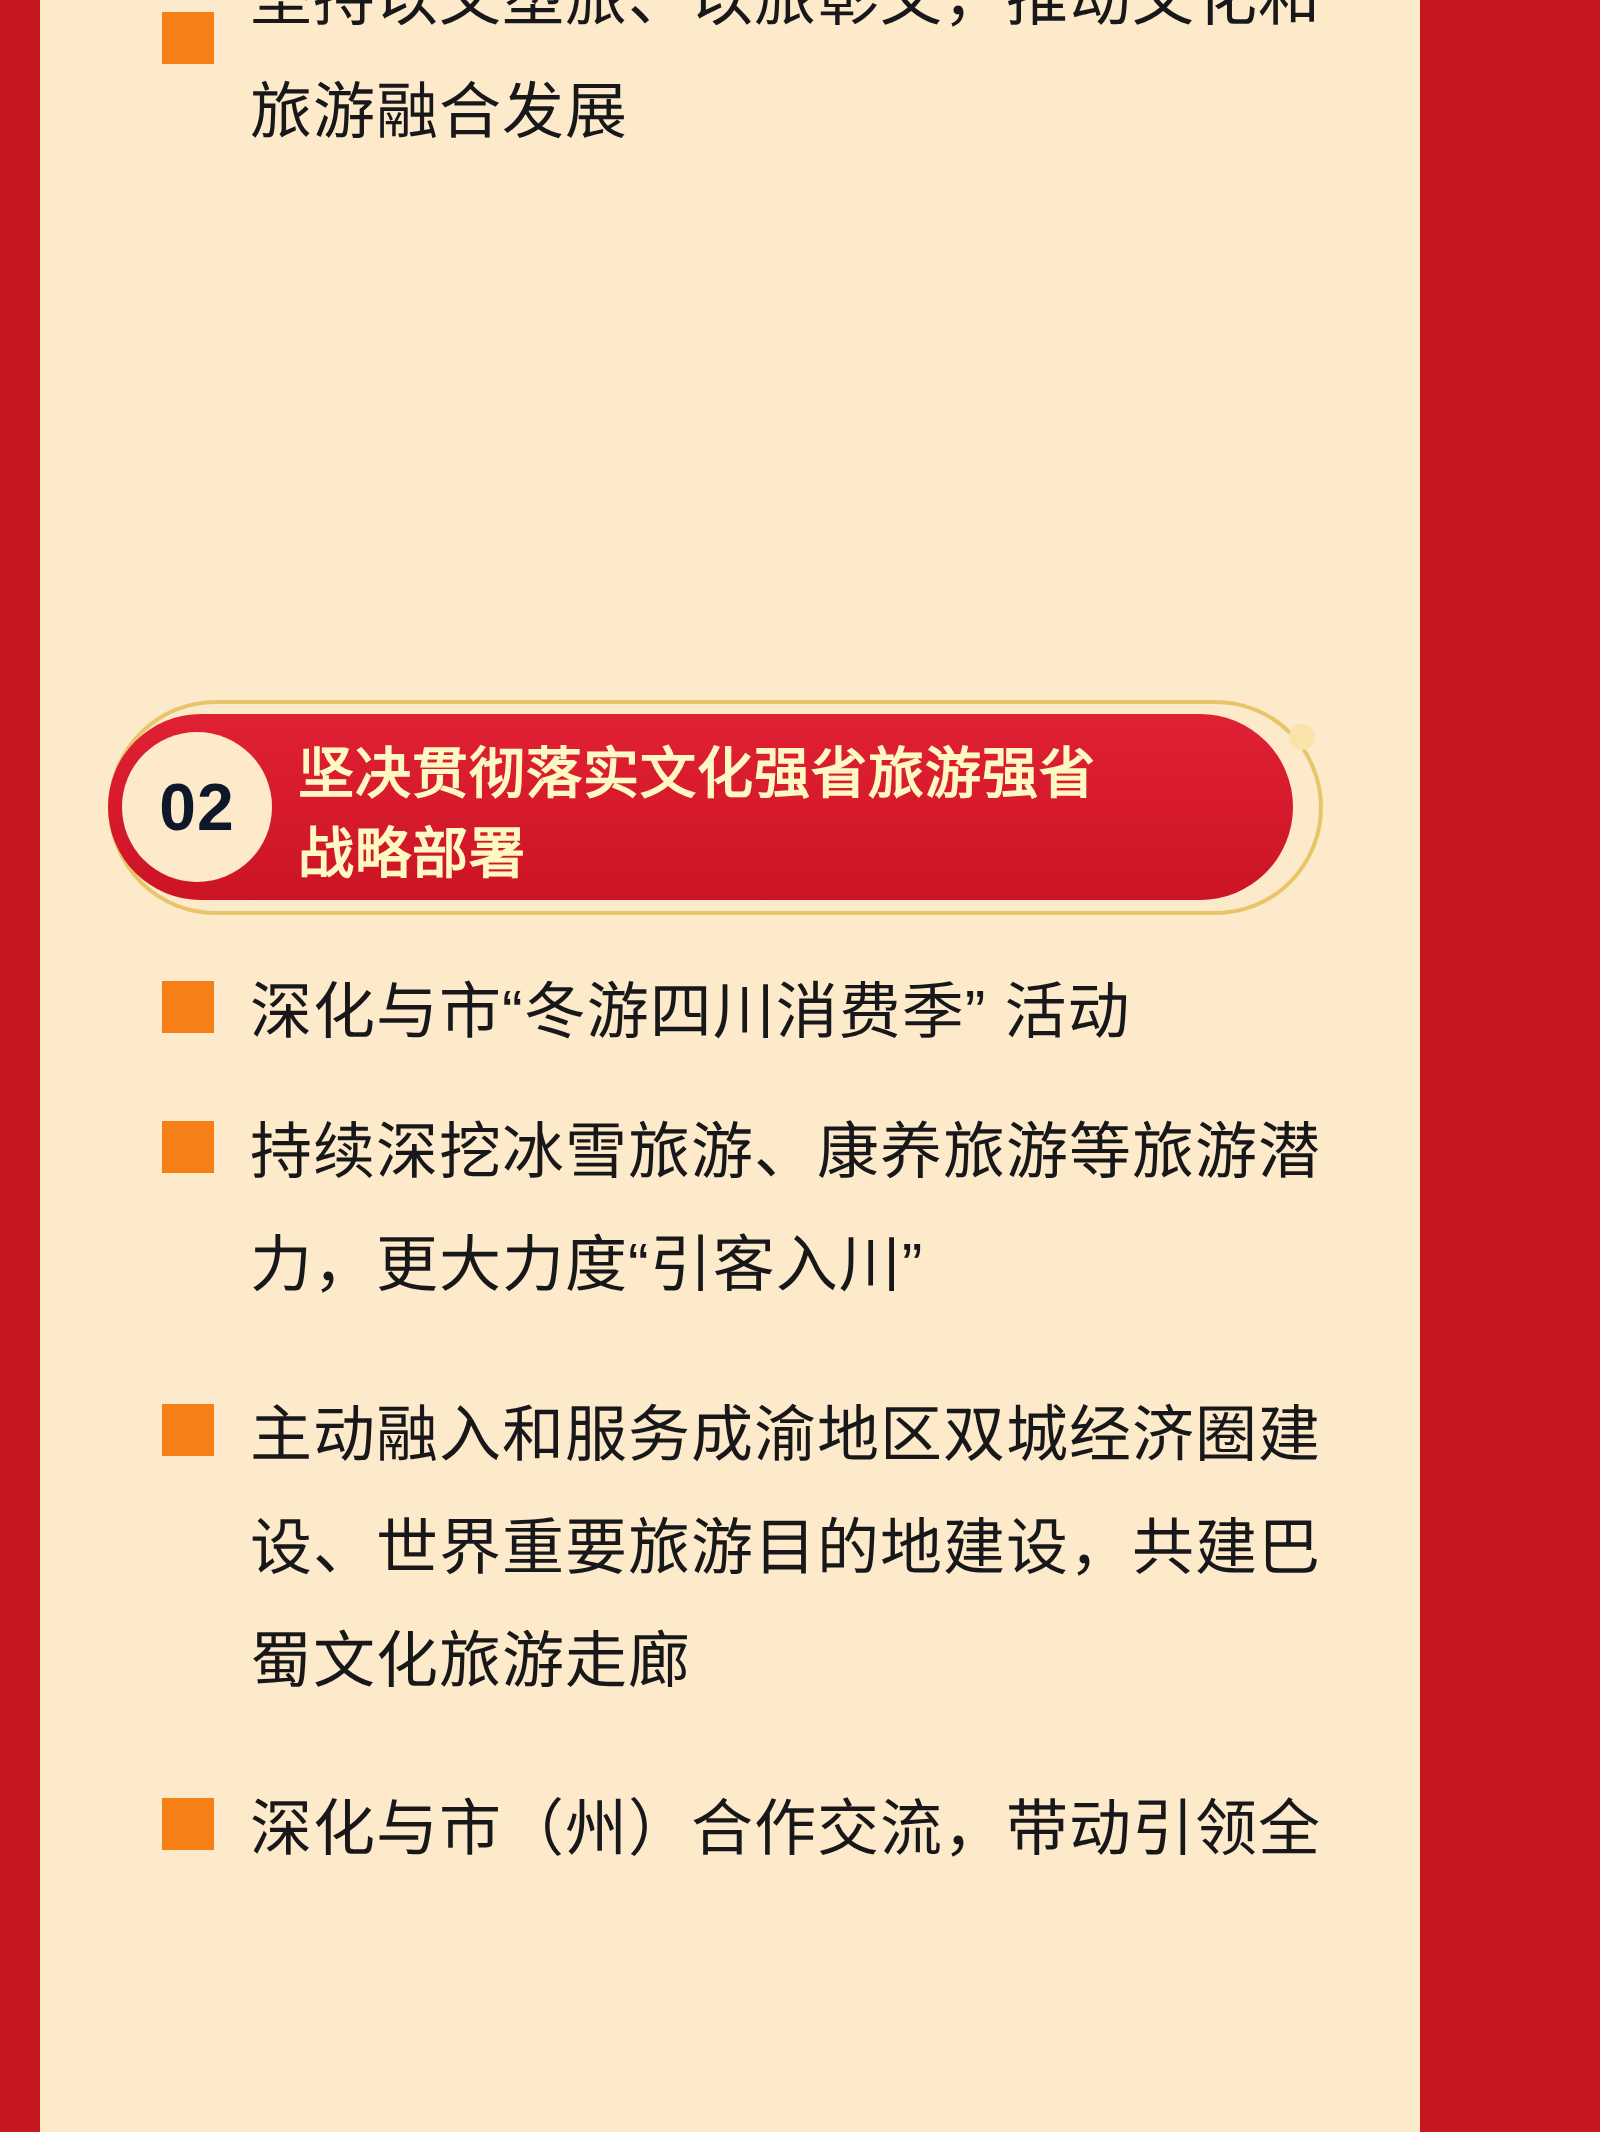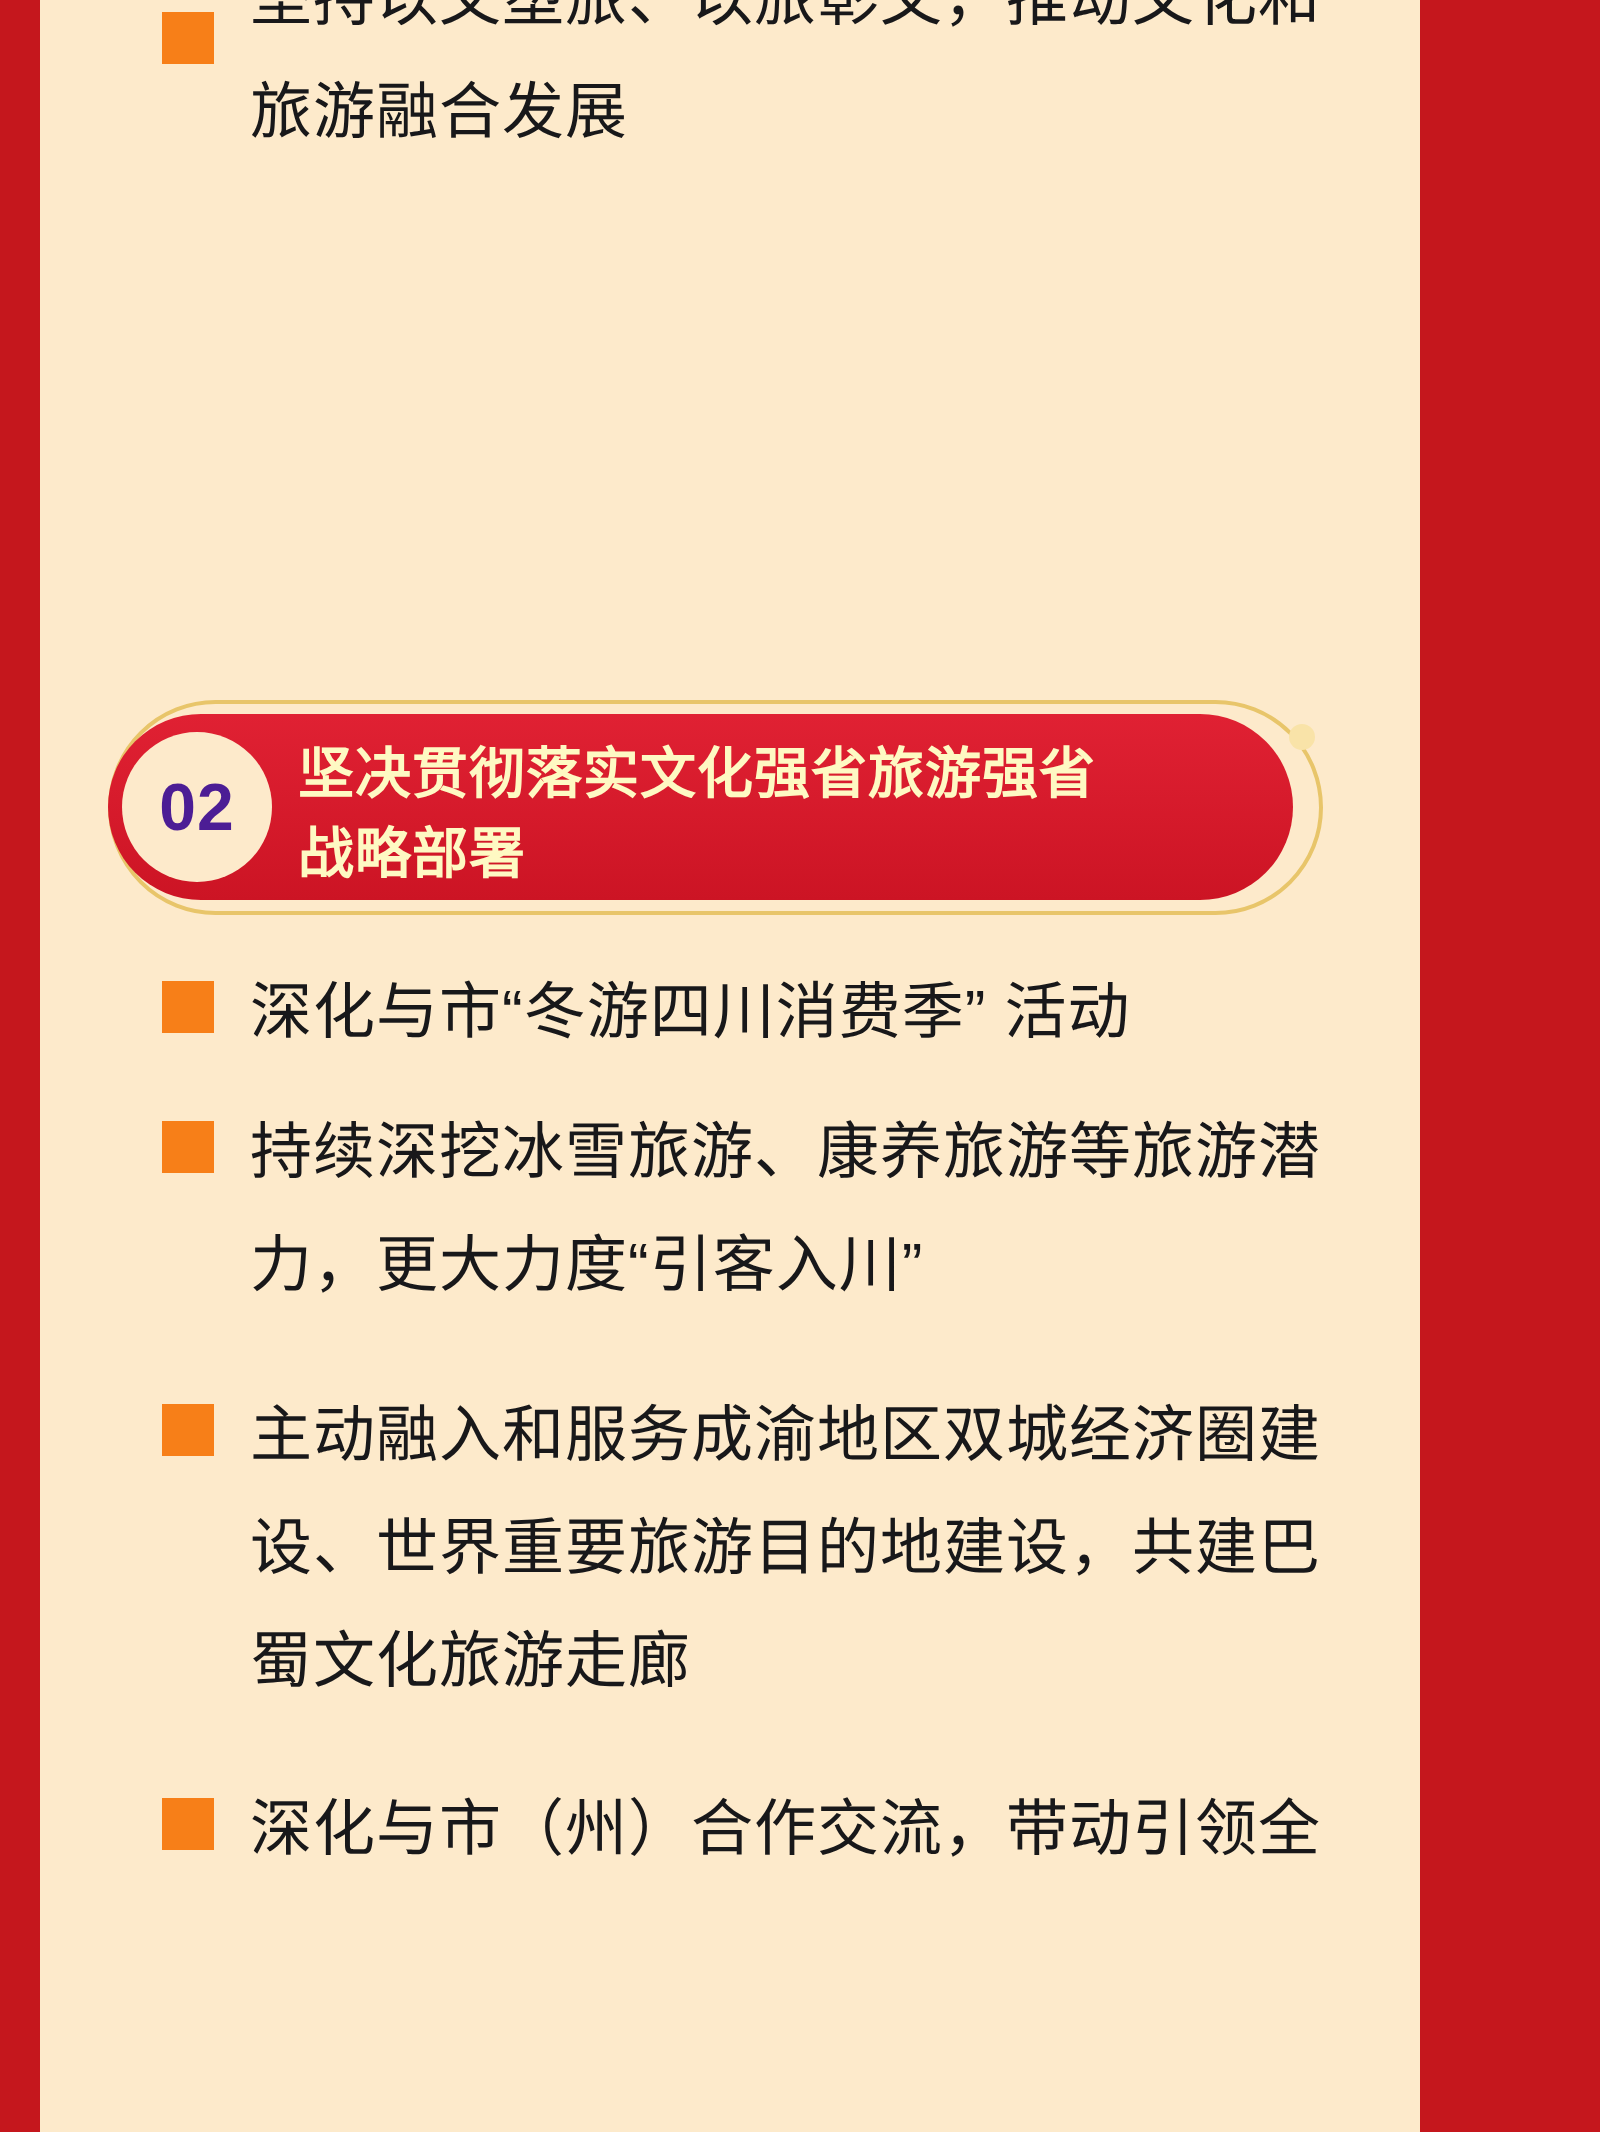--- a/index.html
+++ b/index.html
@@ -133,21 +133,21 @@
     height: 150px;
     border-radius: 50%;
     background: #fdeacb;
     display: flex;
     align-items: center;
     justify-content: center;
   }
   .pill-number {
     font-size: 66px;
     font-weight: bold;
-    color: #4c1d95;
+    color: #0f172a;
     font-family: "Liberation Sans", "DejaVu Sans", sans-serif;
     letter-spacing: 1px;
   }
   .pill-title {
     position: absolute;
     left: 190px;
     top: 34px;
     width: 970px;
     font-size: 56px;
     line-height: 80px;

